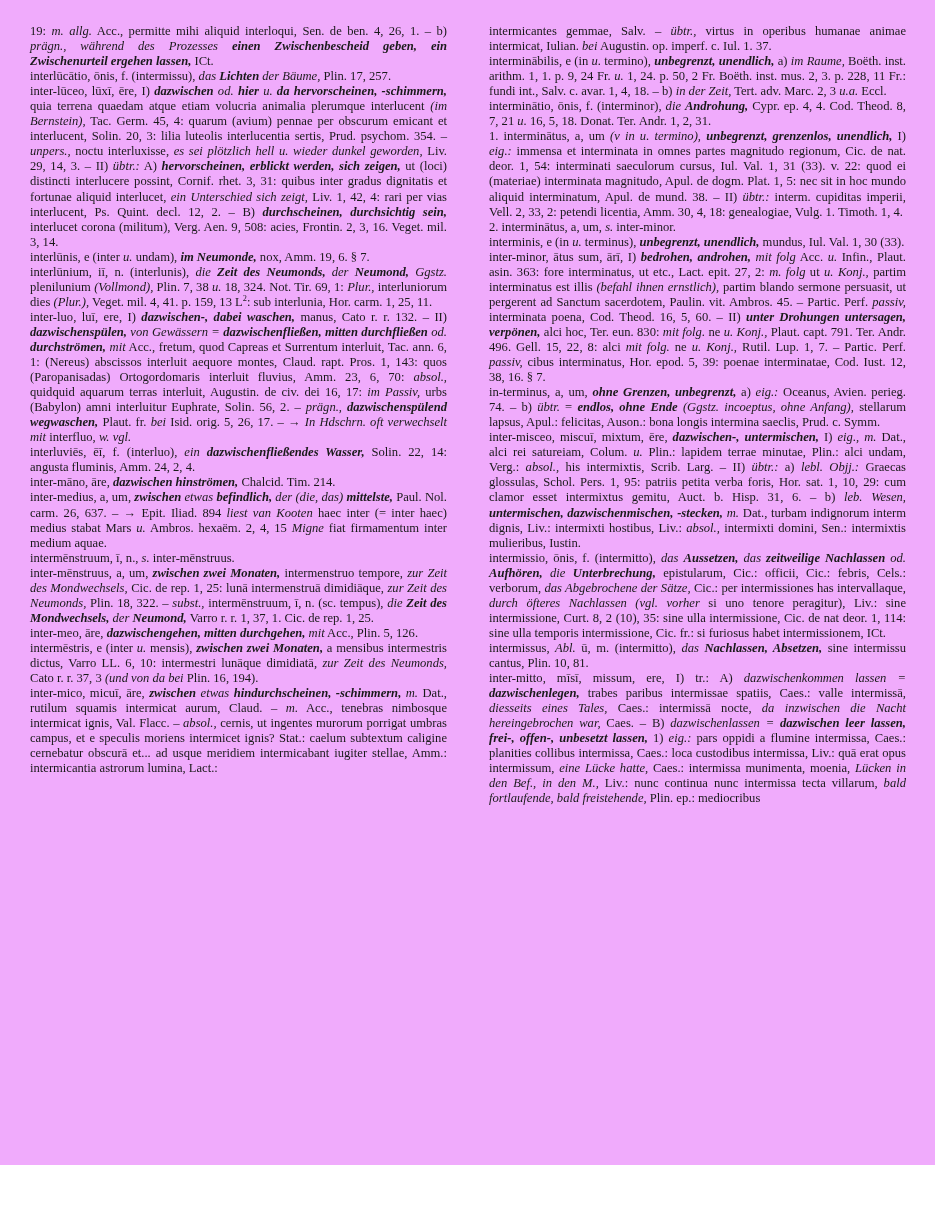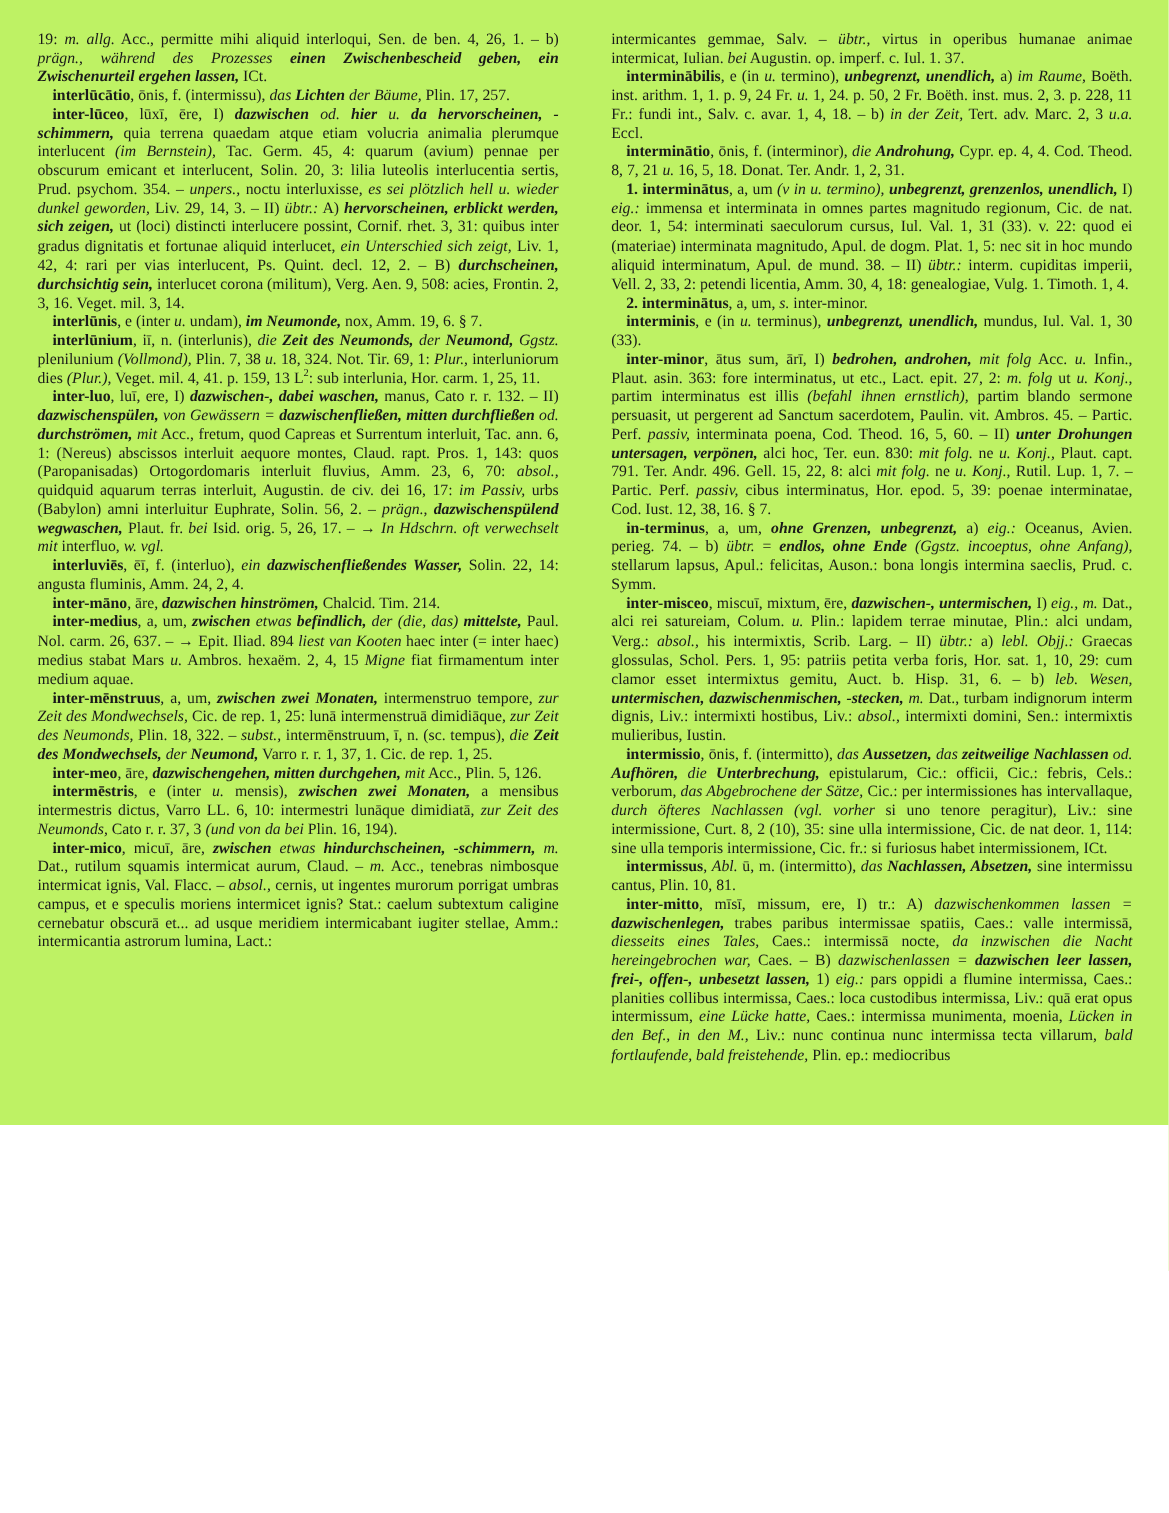--- a/index.html
+++ b/index.html
@@ -8,22 +8,22 @@
     padding: 0;
     background: #ffffff;
   }
   body {
     font-family: "Liberation Serif", "DejaVu Serif", serif;
     color: #1a1a1a;
   }
   #page {
     position: relative;
     width: 935px;
-    height: 900px;
-    background: #bef264;
+    height: 1165px;
+    background: #f0abfc;
     overflow: hidden;
     box-sizing: border-box;
   }
   #columns {
     position: absolute;
     left: 30px;
     top: 24px;
     width: 876px;
     height: 1140px;
     display: flex;
@@ -40,22 +40,21 @@
   }
   .entry {
     margin: 0;
     padding: 0;
     text-indent: 0;
   }
   .entry + .entry {
     margin-top: 0;
   }
   b, .hw {
-    font-weight: bold;
-    margin-left: 12px;
+    font-weight: normal;
   }
   i, .it {
     font-style: italic;
   }
   .bi {
     font-weight: bold;
     font-style: italic;
   }
   .sup {
     font-size: 0.66em;
@@ -82,20 +81,21 @@
     <div class="column" id="left-column">
         <p class="entry"><span>19: </span><i>m. allg.</i><span> Acc., permitte mihi aliquid interloqui, Sen. de ben. 4, 26, 1. – b) </span><i>prägn., während des Prozesses </i><span class="bi">einen Zwischenbescheid geben, ein Zwischenurteil ergehen lassen,</span><span> ICt.</span></p>
         <p class="entry"><b>interlūcātio</b><span>, ōnis, f. (intermissu), </span><i>das </i><span class="bi">Lichten</span><i> der Bäume,</i><span> Plin. 17, 257.</span></p>
         <p class="entry"><b>inter-lūceo</b><span>, lūxī, ēre, I) </span><span class="bi">dazwischen</span><i> od. </i><span class="bi">hier</span><i> u. </i><span class="bi">da hervorscheinen, -schimmern,</span><span> quia terrena quaedam atque etiam volucria animalia plerumque interlucent </span><i>(im Bernstein),</i><span> Tac. Germ. 45, 4: quarum (avium) pennae per obscurum emicant et interlucent, Solin. 20, 3: lilia luteolis interlucentia sertis, Prud. psychom. 354. – </span><i>unpers.,</i><span> noctu interluxisse, </span><i>es sei plötzlich hell u. wieder dunkel geworden,</i><span> Liv. 29, 14, 3. – II) </span><i>übtr.:</i><span> A) </span><span class="bi">hervorscheinen, erblickt werden, sich zeigen,</span><span> ut (loci) distincti interlucere possint, Cornif. rhet. 3, 31: quibus inter gradus dignitatis et fortunae aliquid interlucet, </span><i>ein Unterschied sich zeigt,</i><span> Liv. 1, 42, 4: rari per vias interlucent, Ps. Quint. decl. 12, 2. – B) </span><span class="bi">durchscheinen, durchsichtig sein,</span><span> interlucet corona (militum), Verg. Aen. 9, 508: acies, Frontin. 2, 3, 16. Veget. mil. 3, 14.</span></p>
         <p class="entry"><b>interlūnis</b><span>, e (inter </span><i>u.</i><span> undam), </span><span class="bi">im Neumonde,</span><span> nox, Amm. 19, 6. § 7.</span></p>
         <p class="entry"><b>interlūnium</b><span>, iī, n. (interlunis), </span><i>die </i><span class="bi">Zeit des Neumonds,</span><i> der </i><span class="bi">Neumond,</span><i> Ggstz.</i><span> plenilunium </span><i>(Vollmond),</i><span> Plin. 7, 38 </span><i>u.</i><span> 18, 324. Not. Tir. 69, 1: </span><i>Plur.,</i><span> interluniorum dies </span><i>(Plur.),</i><span> Veget. mil. 4, 41. p. 159, 13 L</span><span class="sup">2</span><span>: sub interlunia, Hor. carm. 1, 25, 11.</span></p>
         <p class="entry"><b>inter-luo</b><span>, luī, ere, I) </span><span class="bi">dazwischen-, dabei waschen,</span><span> manus, Cato r. r. 132. – II) </span><span class="bi">dazwischenspülen,</span><i> von Gewässern = </i><span class="bi">dazwischenfließen, mitten durchfließen</span><i> od. </i><span class="bi">durchströmen,</span><i> mit</i><span> Acc., fretum, quod Capreas et Surrentum interluit, Tac. ann. 6, 1: (Nereus) abscissos interluit aequore montes, Claud. rapt. Pros. 1, 143: quos (Paropanisadas) Ortogordomaris interluit fluvius, Amm. 23, 6, 70: </span><i>absol.,</i><span> quidquid aquarum terras interluit, Augustin. de civ. dei 16, 17: </span><i>im Passiv,</i><span> urbs (Babylon) amni interluitur Euphrate, Solin. 56, 2. – </span><i>prägn., </i><span class="bi">dazwischenspülend wegwaschen,</span><span> Plaut. fr. </span><i>bei</i><span> Isid. orig. 5, 26, 17. – → </span><i>In Hdschrn. oft verwechselt mit</i><span> interfluo, </span><i>w. vgl.</i></p>
         <p class="entry"><b>interluviēs</b><span>, ēī, f. (interluo), </span><i>ein </i><span class="bi">dazwischenfließendes Wasser,</span><span> Solin. 22, 14: angusta fluminis, Amm. 24, 2, 4.</span></p>
         <p class="entry"><b>inter-māno</b><span>, āre, </span><span class="bi">dazwischen hinströmen,</span><span> Chalcid. Tim. 214.</span></p>
         <p class="entry"><b>inter-medius</b><span>, a, um, </span><span class="bi">zwischen</span><i> etwas </i><span class="bi">befindlich,</span><i> der (die, das) </i><span class="bi">mittelste,</span><span> Paul. Nol. carm. 26, 637. – → Epit. Iliad. 894 </span><i>liest van Kooten</i><span> haec inter (= inter haec) medius stabat Mars </span><i>u.</i><span> Ambros. hexaëm. 2, 4, 15 </span><i>Migne</i><span> fiat firmamentum inter medium aquae.</span></p>
+        <p class="entry"><b>intermēnstruum</b><span>, ī, n., </span><i>s.</i><span> inter-mēnstruus.</span></p>
         <p class="entry"><b>inter-mēnstruus</b><span>, a, um, </span><span class="bi">zwischen zwei Monaten,</span><span> intermenstruo tempore, </span><i>zur Zeit des Mondwechsels,</i><span> Cic. de rep. 1, 25: lunā intermenstruā dimidiāque, </span><i>zur Zeit des Neumonds,</i><span> Plin. 18, 322. – </span><i>subst.,</i><span> intermēnstruum, ī, n. (sc. tempus), </span><i>die </i><span class="bi">Zeit des Mondwechsels,</span><i> der </i><span class="bi">Neumond,</span><span> Varro r. r. 1, 37, 1. Cic. de rep. 1, 25.</span></p>
         <p class="entry"><b>inter-meo</b><span>, āre, </span><span class="bi">dazwischengehen, mitten durchgehen,</span><i> mit</i><span> Acc., Plin. 5, 126.</span></p>
         <p class="entry"><b>intermēstris</b><span>, e (inter </span><i>u.</i><span> mensis), </span><span class="bi">zwischen zwei Monaten,</span><span> a mensibus intermestris dictus, Varro LL. 6, 10: intermestri lunāque dimidiatā, </span><i>zur Zeit des Neumonds,</i><span> Cato r. r. 37, 3 </span><i>(und von da bei</i><span> Plin. 16, 194).</span></p>
         <p class="entry"><b>inter-mico</b><span>, micuī, āre, </span><span class="bi">zwischen</span><i> etwas </i><span class="bi">hindurchscheinen, -schimmern,</span><i> m.</i><span> Dat., rutilum squamis intermicat aurum, Claud. – </span><i>m.</i><span> Acc., tenebras nimbosque intermicat ignis, Val. Flacc. – </span><i>absol.,</i><span> cernis, ut ingentes murorum porrigat umbras campus, et e speculis moriens intermicet ignis? Stat.: caelum subtextum caligine cernebatur obscurā et... ad usque meridiem intermicabant iugiter stellae, Amm.: intermicantia astrorum lumina, Lact.:</span></p>
       </div>
 
     <div class="column" id="right-column">
         <p class="entry"><span>intermicantes gemmae, Salv. – </span><i>übtr.,</i><span> virtus in operibus humanae animae intermicat, Iulian. </span><i>bei</i><span> Augustin. op. imperf. c. Iul. 1. 37.</span></p>
         <p class="entry"><b>interminābilis</b><span>, e (in </span><i>u.</i><span> termino), </span><span class="bi">unbegrenzt, unendlich,</span><span> a) </span><i>im Raume,</i><span> Boëth. inst. arithm. 1, 1. p. 9, 24 Fr. </span><i>u.</i><span> 1, 24. p. 50, 2 Fr. Boëth. inst. mus. 2, 3. p. 228, 11 Fr.: fundi int., Salv. c. avar. 1, 4, 18. – b) </span><i>in der Zeit,</i><span> Tert. adv. Marc. 2, 3 </span><i>u.a.</i><span> Eccl.</span></p>
         <p class="entry"><b>interminātio</b><span>, ōnis, f. (interminor), </span><i>die </i><span class="bi">Androhung,</span><span> Cypr. ep. 4, 4. Cod. Theod. 8, 7, 21 </span><i>u.</i><span> 16, 5, 18. Donat. Ter. Andr. 1, 2, 31.</span></p>

